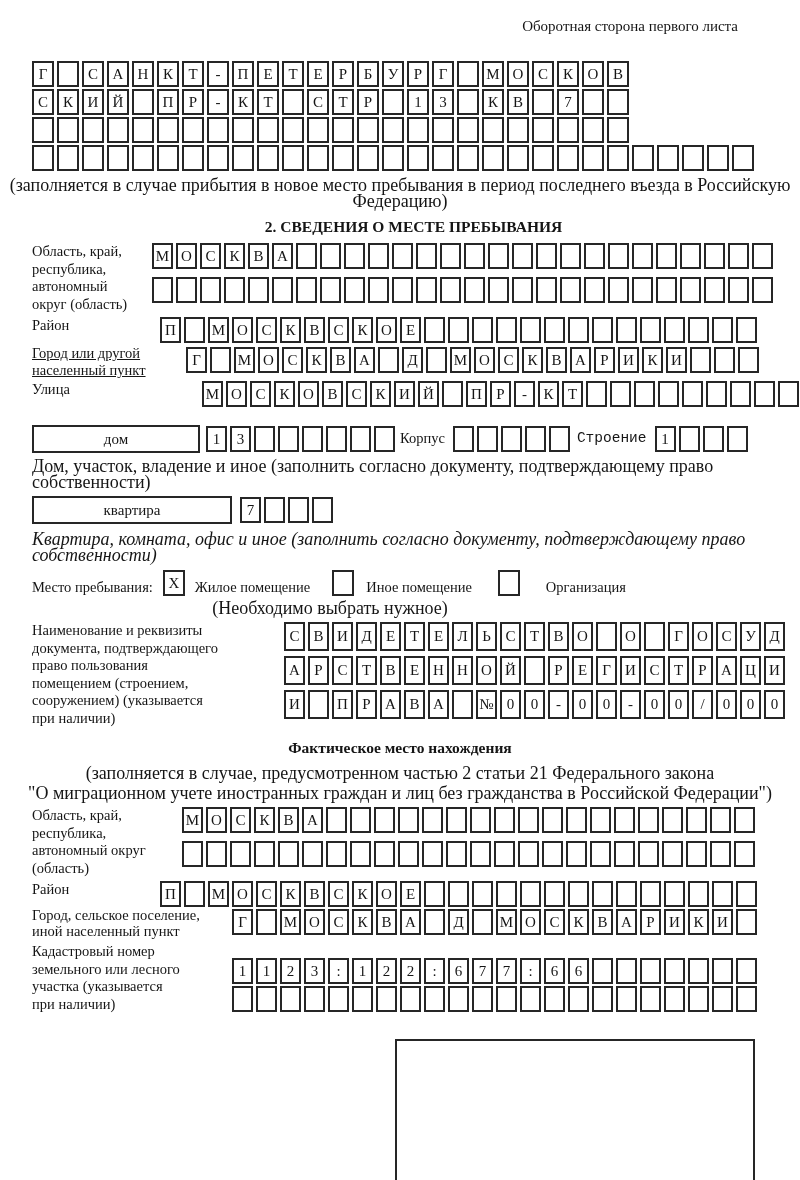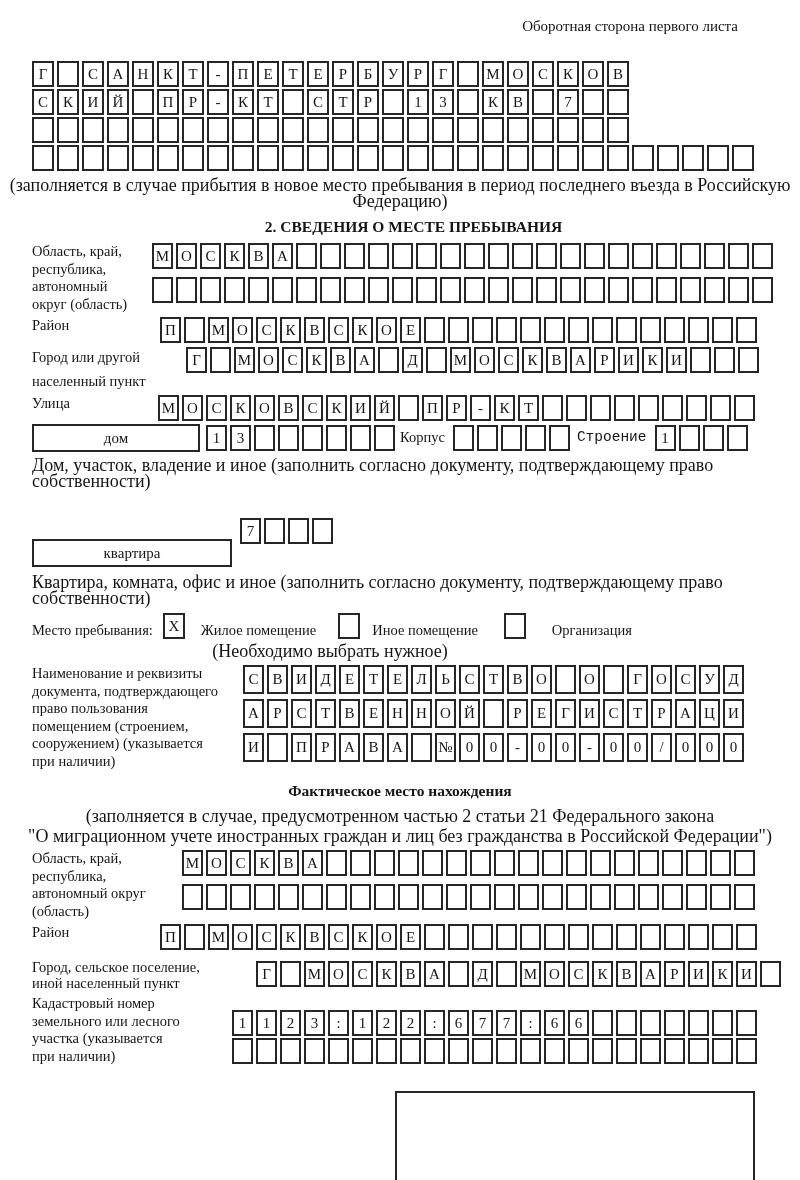--- a/index.html
+++ b/index.html
@@ -237,21 +237,21 @@
       <span class="cell"></span>
       <span class="cell"></span>
       <span class="cell"></span>
       <span class="cell"></span>
       <span class="cell"></span>
       <span class="cell"></span>
     </div>
 </div>
 
 <div class="row" style="margin:2px 0 0 32px;">
-  <div class="lbl" style="width:154px;line-height:24px;">Город или другой
+  <div class="lbl" style="width:154px;line-height:17px;text-decoration:underline;">Город или другой
 населенный пункт</div>
   <div class="cells" style="margin-top:2px;">
       <span class="cell">Г</span>
       <span class="cell"></span>
       <span class="cell">М</span>
       <span class="cell">О</span>
       <span class="cell">С</span>
       <span class="cell">К</span>
       <span class="cell">В</span>
       <span class="cell">А</span>
@@ -267,21 +267,21 @@
       <span class="cell">Р</span>
       <span class="cell">И</span>
       <span class="cell">К</span>
       <span class="cell">И</span>
       <span class="cell"></span>
       <span class="cell"></span>
       <span class="cell"></span>
     </div>
 </div>
 
-<div class="row" style="margin:2px 16px 0 32px;">
+<div class="row" style="margin:2px 16px 0 32px;gap:44px;">
   <div class="lbl" style="width:126px;">Улица</div>
   <div class="cells">
       <span class="cell">М</span>
       <span class="cell">О</span>
       <span class="cell">С</span>
       <span class="cell">К</span>
       <span class="cell">О</span>
       <span class="cell">В</span>
       <span class="cell">С</span>
       <span class="cell">К</span>
@@ -298,21 +298,21 @@
       <span class="cell"></span>
       <span class="cell"></span>
       <span class="cell"></span>
       <span class="cell"></span>
       <span class="cell"></span>
       <span class="cell"></span>
       <span class="cell"></span>
     </div>
 </div>
 
-<div class="row" style="margin:3px 0 0 32px;align-items:center;">
+<div class="row" style="margin:18px 0 0 32px;align-items:center;">
   <div class="namebox" style="width:168px;margin-right:6px;">дом</div>
   <div class="cells">
       <span class="cell">1</span>
       <span class="cell">3</span>
       <span class="cell"></span>
       <span class="cell"></span>
       <span class="cell"></span>
       <span class="cell"></span>
       <span class="cell"></span>
       <span class="cell"></span>
@@ -329,42 +329,42 @@
   <div class="cells">
       <span class="cell">1</span>
       <span class="cell"></span>
       <span class="cell"></span>
       <span class="cell"></span>
     </div>
 </div>
 <div class="cap" style="margin:5px 0 0 32px;">Дом, участок, владение и иное (заполнить согласно документу, подтверждающему право собственности)</div>
 
 <div class="row" style="margin:6px 0 0 32px;align-items:center;">
-  <div class="namebox" style="width:200px;margin-right:8px;margin-top:44px;">квартира</div>
+  <div class="namebox" style="width:200px;margin-right:8px;">квартира</div>
   <div class="cells">
       <span class="cell">7</span>
       <span class="cell"></span>
       <span class="cell"></span>
       <span class="cell"></span>
     </div>
 </div>
-<div class="cap" style="margin:7px 0 0 32px;">Квартира, комната, офис и иное (заполнить согласно документу, подтверждающему право собственности)</div>
+<div class="cap" style="margin:7px 0 0 32px;font-style:italic;">Квартира, комната, офис и иное (заполнить согласно документу, подтверждающему право собственности)</div>
 
 <div class="row" style="margin:7px 0 0 32px;align-items:flex-end;">
   <div class="lbl">Место пребывания:</div>
   <span class="chk" style="margin-left:10px;">X</span>
-  <div class="lbl" style="margin-left:16px;">Жилое помещение</div>
+  <div class="lbl" style="margin-left:10px;">Жилое помещение</div>
   <span class="chk" style="margin-left:22px;"></span>
   <div class="lbl" style="margin-left:12px;">Иное помещение</div>
   <span class="chk" style="margin-left:26px;"></span>
   <div class="lbl" style="margin-left:26px;">Организация</div>
 </div>
 <div class="cap" style="margin:4px 0 0 200px;width:260px;text-align:center;">(Необходимо выбрать нужное)</div>
 
-<div class="row" style="margin:6px 6px 0 32px;">
+<div class="row" style="margin:6px 12px 0 32px;justify-content:space-between;">
   <div class="lbl" style="width:211px;">Наименование и реквизиты
 документа, подтверждающего
 право пользования
 помещением (строением,
 сооружением) (указывается
 при наличии)</div>
   <div>
     <div class="cells tall" style="margin-bottom:5px;">
         <span class="cell">С</span>
         <span class="cell">В</span>
@@ -526,21 +526,21 @@
       <span class="cell"></span>
       <span class="cell"></span>
       <span class="cell"></span>
       <span class="cell"></span>
       <span class="cell"></span>
       <span class="cell"></span>
       <span class="cell"></span>
     </div>
 </div>
 
-<div class="row" style="margin:9px 0 0 32px;gap:24px;">
+<div class="row" style="margin:0 0 0 32px;">
   <div class="lbl" style="width:200px;line-height:16px;">Город, сельское поселение,
 иной населенный пункт</div>
   <div class="cells" style="margin-top:2px;">
       <span class="cell">Г</span>
       <span class="cell"></span>
       <span class="cell">М</span>
       <span class="cell">О</span>
       <span class="cell">С</span>
       <span class="cell">К</span>
       <span class="cell">В</span>

